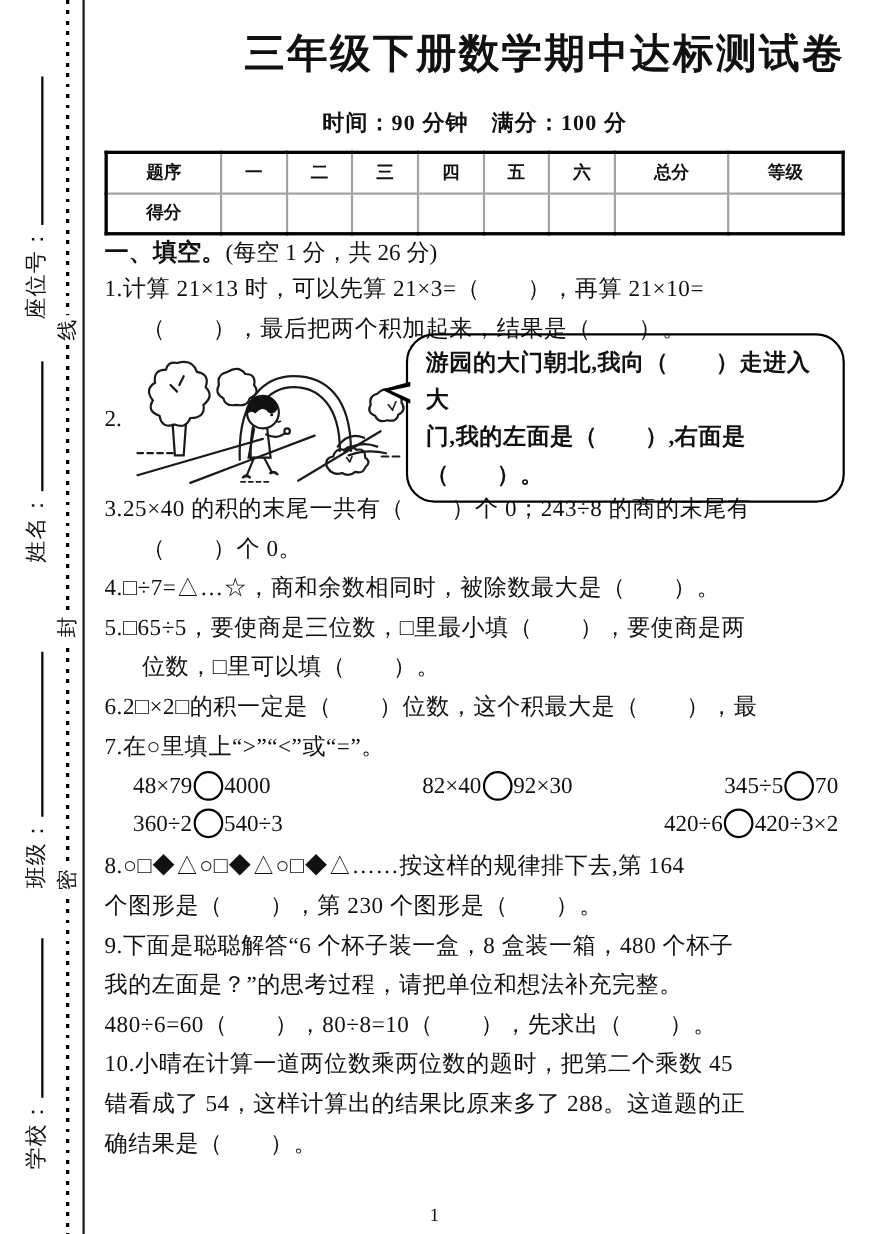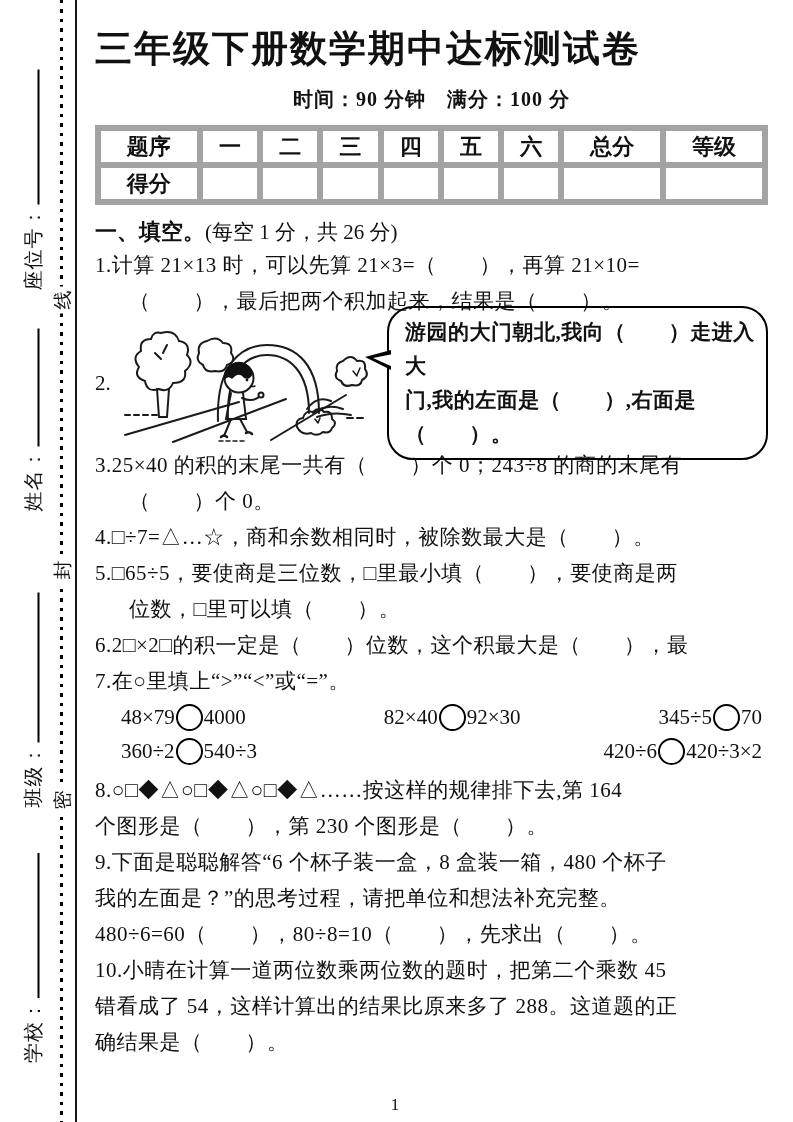--- a/index.html
+++ b/index.html
@@ -35,45 +35,45 @@
   .seal-char {
     position:absolute; left:62px;
     transform:translate(-50%,-50%) rotate(-90deg);
     background:#fff; font-size:19px; padding:0 4px; line-height:1;
   }
   .sc-0{top:300px;} .sc-1{top:570px;} .sc-2{top:800px;}
 
   
   .content { position:absolute; left:95px; top:0; width:673px; }
   .title {
-    margin-top:24px; text-align:left;
+    margin-top:24px; text-align:right;
     font-family:Liberation Mono, monospace; font-weight:bold;
     font-size:37px; letter-spacing:2px;
   }
-  .subtitle { margin-top:12px; text-align:center; font-size:20px; font-weight:bold; letter-spacing:1px; }
+  .subtitle { margin-top:24px; text-align:center; font-size:20px; font-weight:bold; letter-spacing:1px; }
 
   table.score { width:100%; margin-top:12px; border-collapse:collapse; border:3px solid #000; }
   table.score td {
-    border:6px solid #a3a3a3; height:37px; text-align:center;
-    font-size:22px; font-weight:bold; padding:0 2px;
-  }
-
-  .sec-heading { margin-top:12px; font-size:22px; line-height:30px; }
+    border:2px solid #a3a3a3; height:37px; text-align:center;
+    font-size:16px; font-weight:bold; padding:0 2px;
+  }
+
+  .sec-heading { margin-top:0; font-size:22px; line-height:30px; }
   .sec-title { font-family:"Liberation Sans", sans-serif; font-weight:bold; }
   .sec-note { font-weight:normal; font-size:21px; }
 
   .qline { font-size:21px; line-height:36px; letter-spacing:0.5px; }
   .indent { padding-left:34px; }
 
   
   .q2-row { display:flex; align-items:center; height:124px; margin:2px 0 2px; }
   .q2-num { font-size:21px; width:26px; flex:none; align-self:center; }
   .illus { flex:none; }
   .bubble {
-    position:relative; flex:1; margin-left:18px;
+    position:relative; flex:1; 
     border:2.5px solid #000; border-radius:26px;
     padding:7px 10px 7px 16px;
     font-size:21px; font-weight:bold; line-height:34px; letter-spacing:0.5px;
   }
   .bubble:before {
     content:""; position:absolute; left:-24px; top:42px;
     border-top:7px solid transparent; border-bottom:13px solid transparent;
     border-right:26px solid #000;
   }
   .bubble:after {

